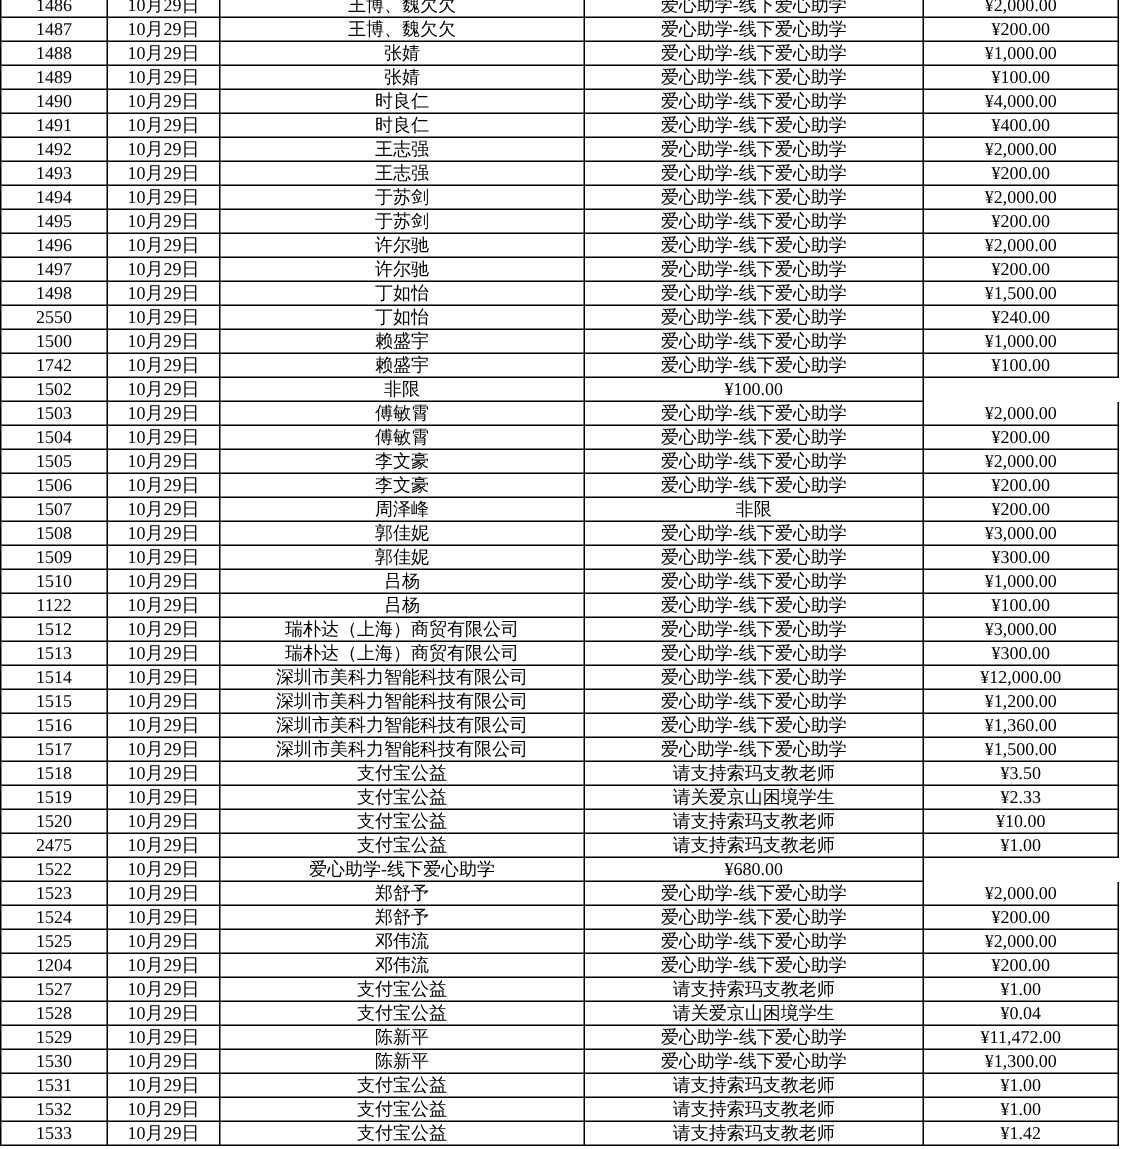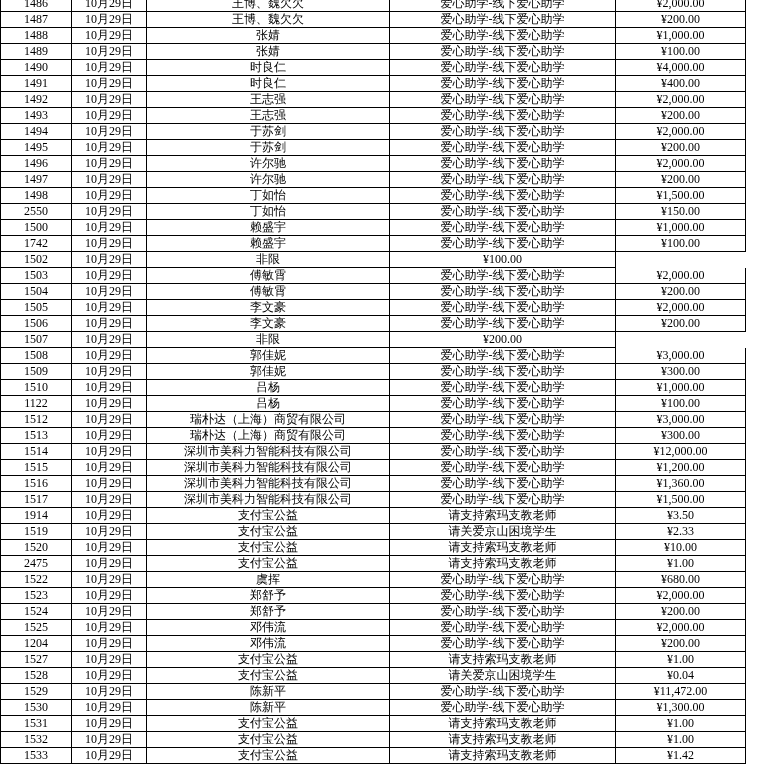--- a/index.html
+++ b/index.html
@@ -130,21 +130,21 @@
       <div class="cell col-date">10月29日</div>
       <div class="cell col-donor">丁如怡</div>
       <div class="cell col-project">爱心助学-线下爱心助学</div>
       <div class="cell col-amount">¥1,500.00</div>
     </div>
     <div class="row">
       <div class="cell col-id">2550</div>
       <div class="cell col-date">10月29日</div>
       <div class="cell col-donor">丁如怡</div>
       <div class="cell col-project">爱心助学-线下爱心助学</div>
-      <div class="cell col-amount">¥150.00</div>
+      <div class="cell col-amount">¥240.00</div>
     </div>
     <div class="row">
       <div class="cell col-id">1500</div>
       <div class="cell col-date">10月29日</div>
       <div class="cell col-donor">赖盛宇</div>
       <div class="cell col-project">爱心助学-线下爱心助学</div>
       <div class="cell col-amount">¥1,000.00</div>
     </div>
     <div class="row">
       <div class="cell col-id">1742</div>
@@ -183,20 +183,21 @@
     <div class="row">
       <div class="cell col-id">1506</div>
       <div class="cell col-date">10月29日</div>
       <div class="cell col-donor">李文豪</div>
       <div class="cell col-project">爱心助学-线下爱心助学</div>
       <div class="cell col-amount">¥200.00</div>
     </div>
     <div class="row">
       <div class="cell col-id">1507</div>
       <div class="cell col-date">10月29日</div>
+      <div class="cell col-donor">周泽峰</div>
       <div class="cell col-project">非限</div>
       <div class="cell col-amount">¥200.00</div>
     </div>
     <div class="row">
       <div class="cell col-id">1508</div>
       <div class="cell col-date">10月29日</div>
       <div class="cell col-donor">郭佳妮</div>
       <div class="cell col-project">爱心助学-线下爱心助学</div>
       <div class="cell col-amount">¥3,000.00</div>
     </div>
@@ -257,21 +258,21 @@
       <div class="cell col-amount">¥1,360.00</div>
     </div>
     <div class="row">
       <div class="cell col-id">1517</div>
       <div class="cell col-date">10月29日</div>
       <div class="cell col-donor">深圳市美科力智能科技有限公司</div>
       <div class="cell col-project">爱心助学-线下爱心助学</div>
       <div class="cell col-amount">¥1,500.00</div>
     </div>
     <div class="row">
-      <div class="cell col-id">1914</div>
+      <div class="cell col-id">1518</div>
       <div class="cell col-date">10月29日</div>
       <div class="cell col-donor">支付宝公益</div>
       <div class="cell col-project">请支持索玛支教老师</div>
       <div class="cell col-amount">¥3.50</div>
     </div>
     <div class="row">
       <div class="cell col-id">1519</div>
       <div class="cell col-date">10月29日</div>
       <div class="cell col-donor">支付宝公益</div>
       <div class="cell col-project">请关爱京山困境学生</div>
@@ -287,21 +288,20 @@
     <div class="row">
       <div class="cell col-id">2475</div>
       <div class="cell col-date">10月29日</div>
       <div class="cell col-donor">支付宝公益</div>
       <div class="cell col-project">请支持索玛支教老师</div>
       <div class="cell col-amount">¥1.00</div>
     </div>
     <div class="row">
       <div class="cell col-id">1522</div>
       <div class="cell col-date">10月29日</div>
-      <div class="cell col-donor">虞挥</div>
       <div class="cell col-project">爱心助学-线下爱心助学</div>
       <div class="cell col-amount">¥680.00</div>
     </div>
     <div class="row">
       <div class="cell col-id">1523</div>
       <div class="cell col-date">10月29日</div>
       <div class="cell col-donor">郑舒予</div>
       <div class="cell col-project">爱心助学-线下爱心助学</div>
       <div class="cell col-amount">¥2,000.00</div>
     </div>

